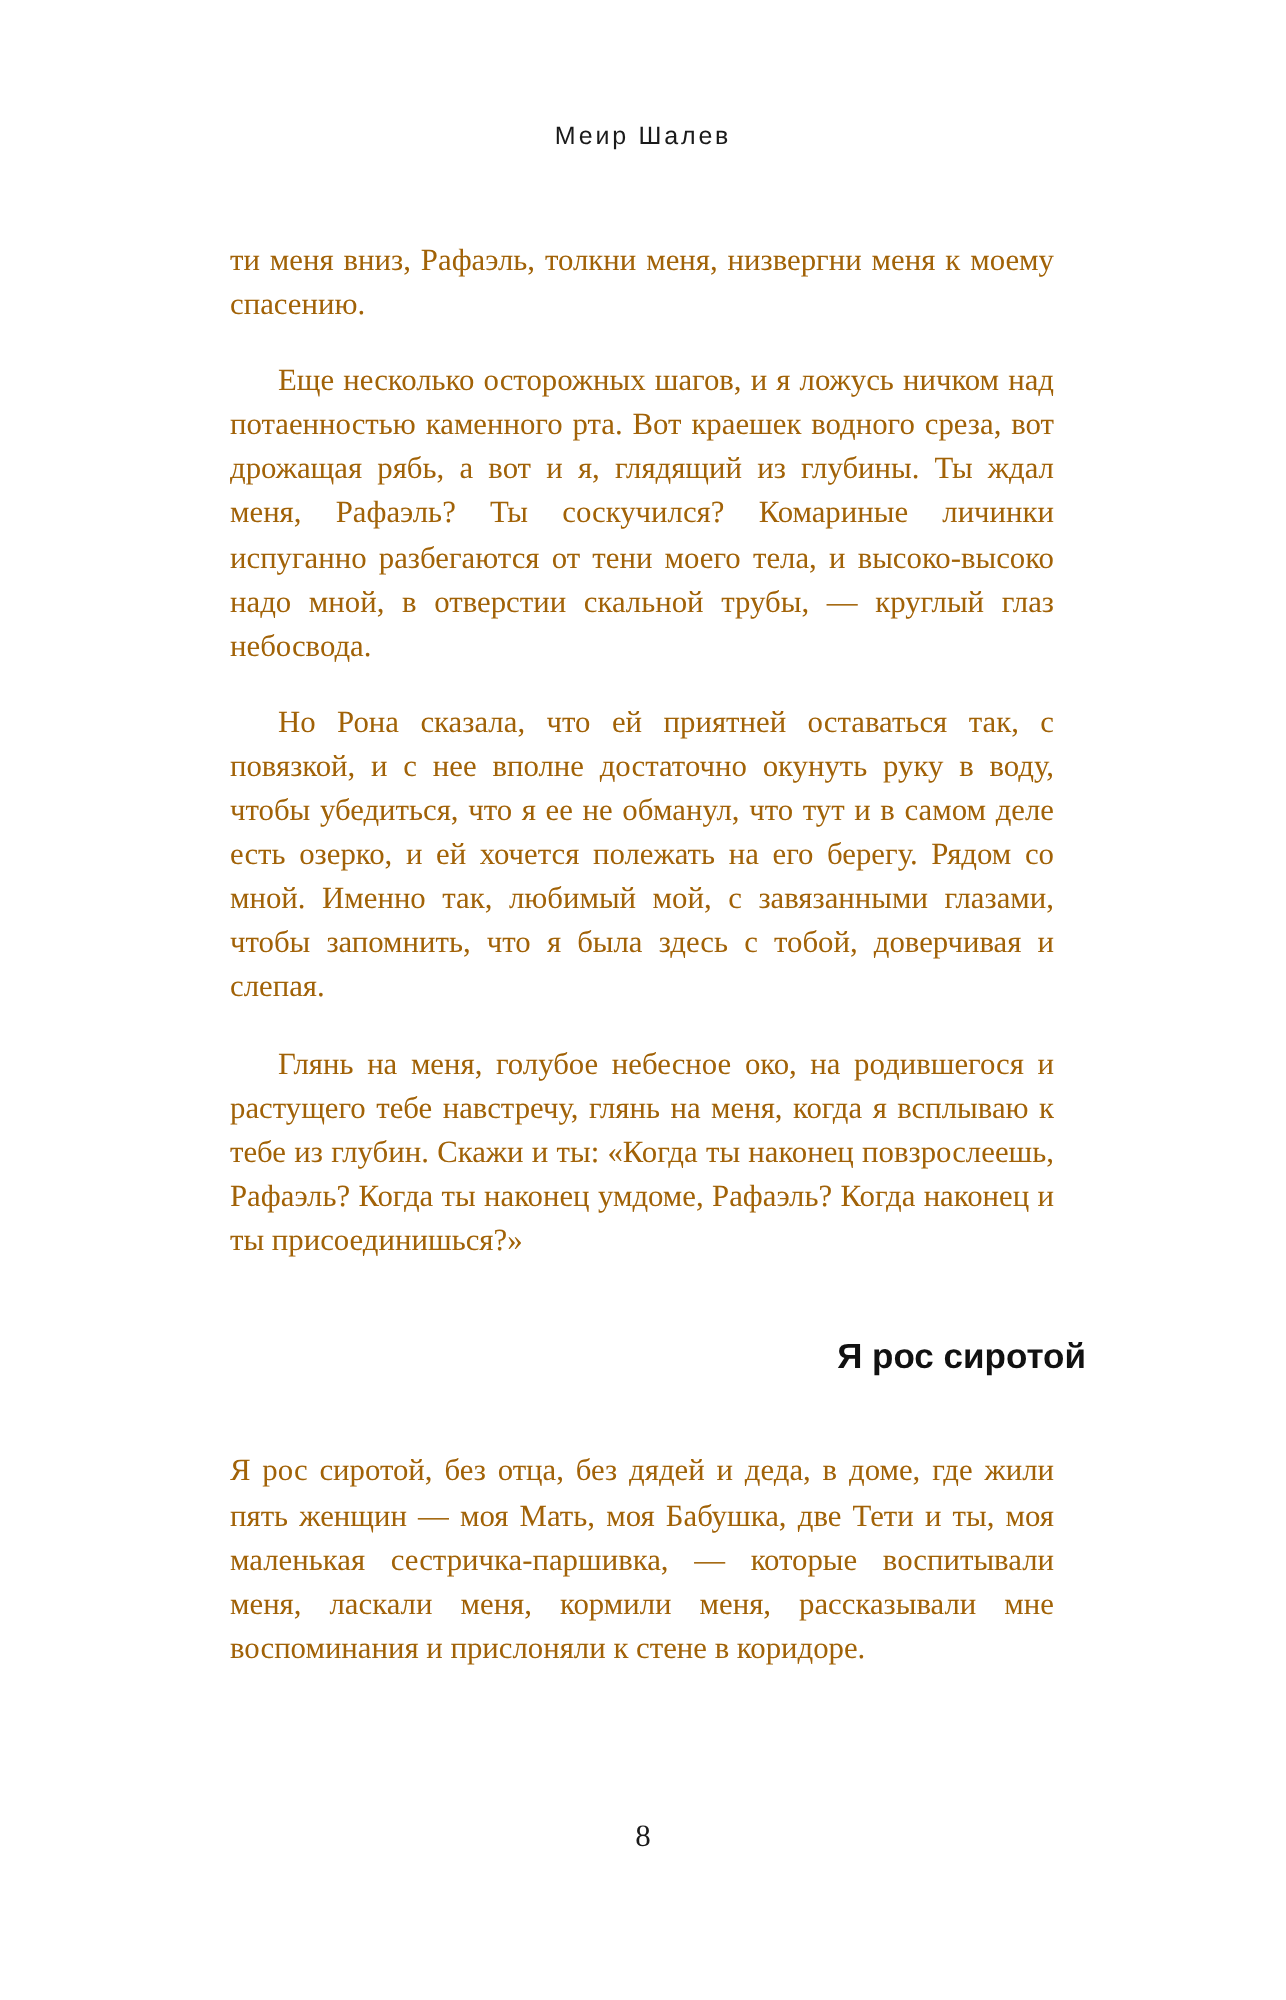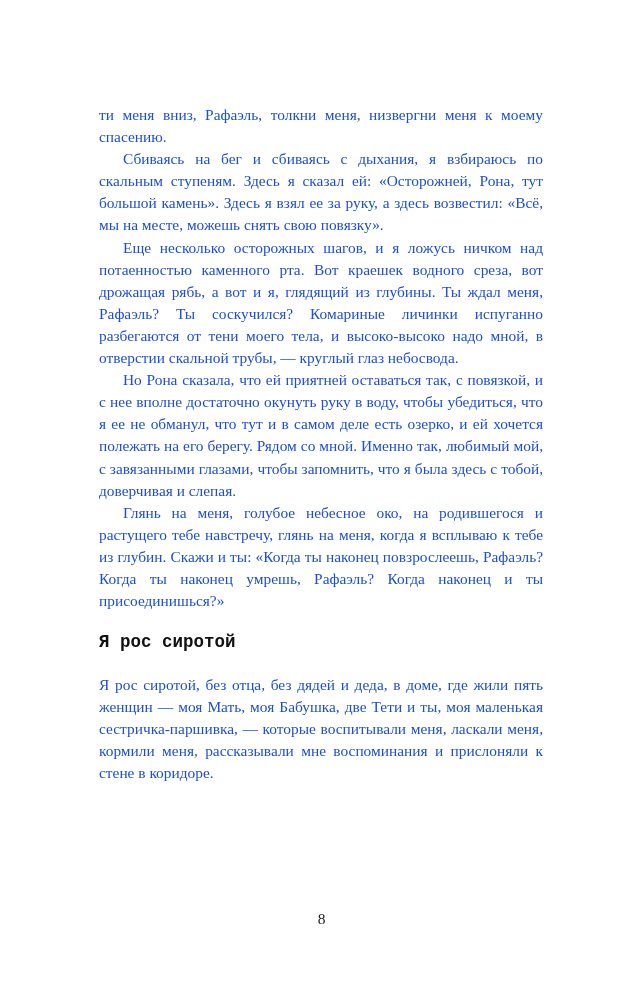--- a/index.html
+++ b/index.html
@@ -33,50 +33,50 @@
 
   
   .text-column {
     position: absolute;
     top: 104px;
     left: 99px;
     width: 444px;
   }
 
   .body-par {
-    margin: 0;
+    margin: 16px;
     font-family: "Liberation Serif", "DejaVu Serif", serif;
     font-size: 15.4px;
     line-height: 22.1px;
-    color: #1d4ed8;
+    color: #a16207;
     text-align: justify;
     text-justify: inter-word;
     text-indent: 24px;
     hyphens: manual;
     -webkit-hyphens: manual;
   }
 
   .body-par.no-indent {
     text-indent: 0;
   }
 
   .body-par.last-line-flush {
     text-align-last: left;
   }
 
   
   .section-heading {
     margin: 0;
     padding: 0;
-    font-family: Liberation Mono, monospace;
+    font-family: Liberation Sans, sans-serif;
     font-weight: bold;
     font-size: 17.5px;
     line-height: 1;
     color: #111111;
-    text-align: left;
+    text-align: right;
     text-indent: 0;
   }
 
   .heading-block {
     padding-top: 22px;
     padding-bottom: 22px;
   }
 
   
   .folio {
@@ -89,32 +89,32 @@
     font-size: 15.5px;
     color: #1a1a1a;
     line-height: 1;
   }
 </style>
 </head>
 <body>
 
 <div class="page">
 
+  <div class="running-head">Меир Шалев</div>
 
   <div class="text-column">
 
     <p class="body-par no-indent last-line-flush">ти меня вниз, Рафаэль, толкни меня, низвергни меня к моему спасению.</p>
 
-    <p class="body-par last-line-flush">Сбиваясь на бег и сбиваясь с дыхания, я взбираюсь по скальным ступеням. Здесь я сказал ей: «Осторожней, Рона, тут большой камень». Здесь я взял ее за руку, а здесь возвестил: «Всё, мы на месте, можешь снять свою повязку».</p>
 
     <p class="body-par last-line-flush">Еще несколько осторожных шагов, и я ложусь нич­ком над потаенностью каменного рта. Вот краешек водного среза, вот дрожащая рябь, а вот и я, глядящий из глубины. Ты ждал меня, Рафаэль? Ты соскучился? Комариные личинки испуганно разбегаются от тени моего тела, и высоко-высоко надо мной, в отверстии скальной трубы, — круглый глаз небосвода.</p>
 
     <p class="body-par last-line-flush">Но Рона сказала, что ей приятней оставаться так, с повязкой, и с нее вполне достаточно окунуть руку в воду, чтобы убедиться, что я ее не обманул, что тут и в самом деле есть озерко, и ей хочется полежать на его берегу. Рядом со мной. Именно так, любимый мой, с за­вязанными глазами, чтобы запомнить, что я была здесь с тобой, доверчивая и слепая.</p>
 
-    <p class="body-par last-line-flush">Глянь на меня, голубое небесное око, на родивше­гося и растущего тебе навстречу, глянь на меня, когда я всплываю к тебе из глубин. Скажи и ты: «Когда ты наконец повзрослеешь, Рафаэль? Когда ты наконец ум­решь, Рафаэль? Когда наконец и ты присоединишься?»</p>
+    <p class="body-par last-line-flush">Глянь на меня, голубое небесное око, на родивше­гося и растущего тебе навстречу, глянь на меня, когда я всплываю к тебе из глубин. Скажи и ты: «Когда ты наконец повзрослеешь, Рафаэль? Когда ты наконец ум­доме, Рафаэль? Когда наконец и ты присоединишься?»</p>
 
     <div class="heading-block">
       <h2 class="section-heading">Я рос сиротой</h2>
     </div>
 
     <p class="body-par no-indent last-line-flush">Я рос сиротой, без отца, без дядей и деда, в доме, где жили пять женщин — моя Мать, моя Бабушка, две Тети и ты, моя маленькая сестричка-паршивка, — которые воспитывали меня, ласкали меня, кормили меня, рас­сказывали мне воспоминания и прислоняли к стене в коридоре.</p>
 
 
   </div>
 

